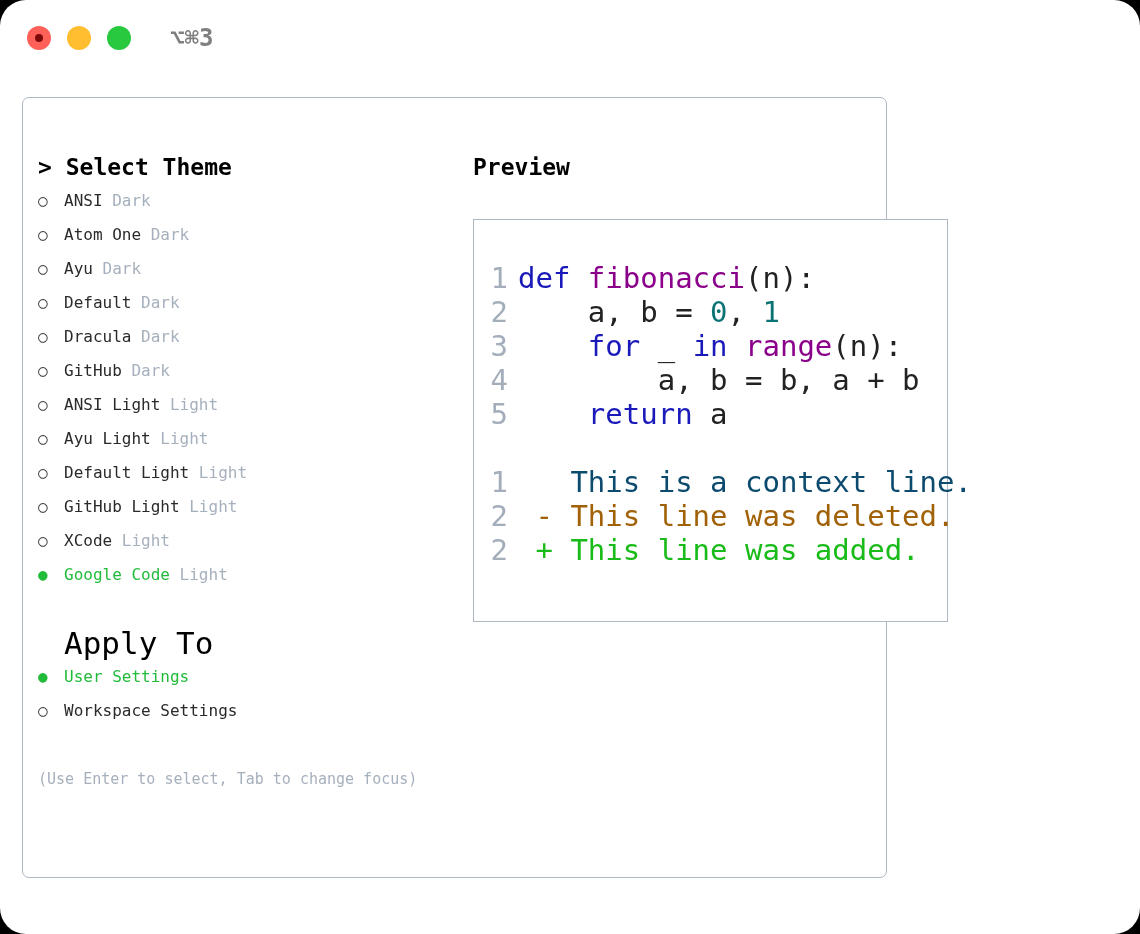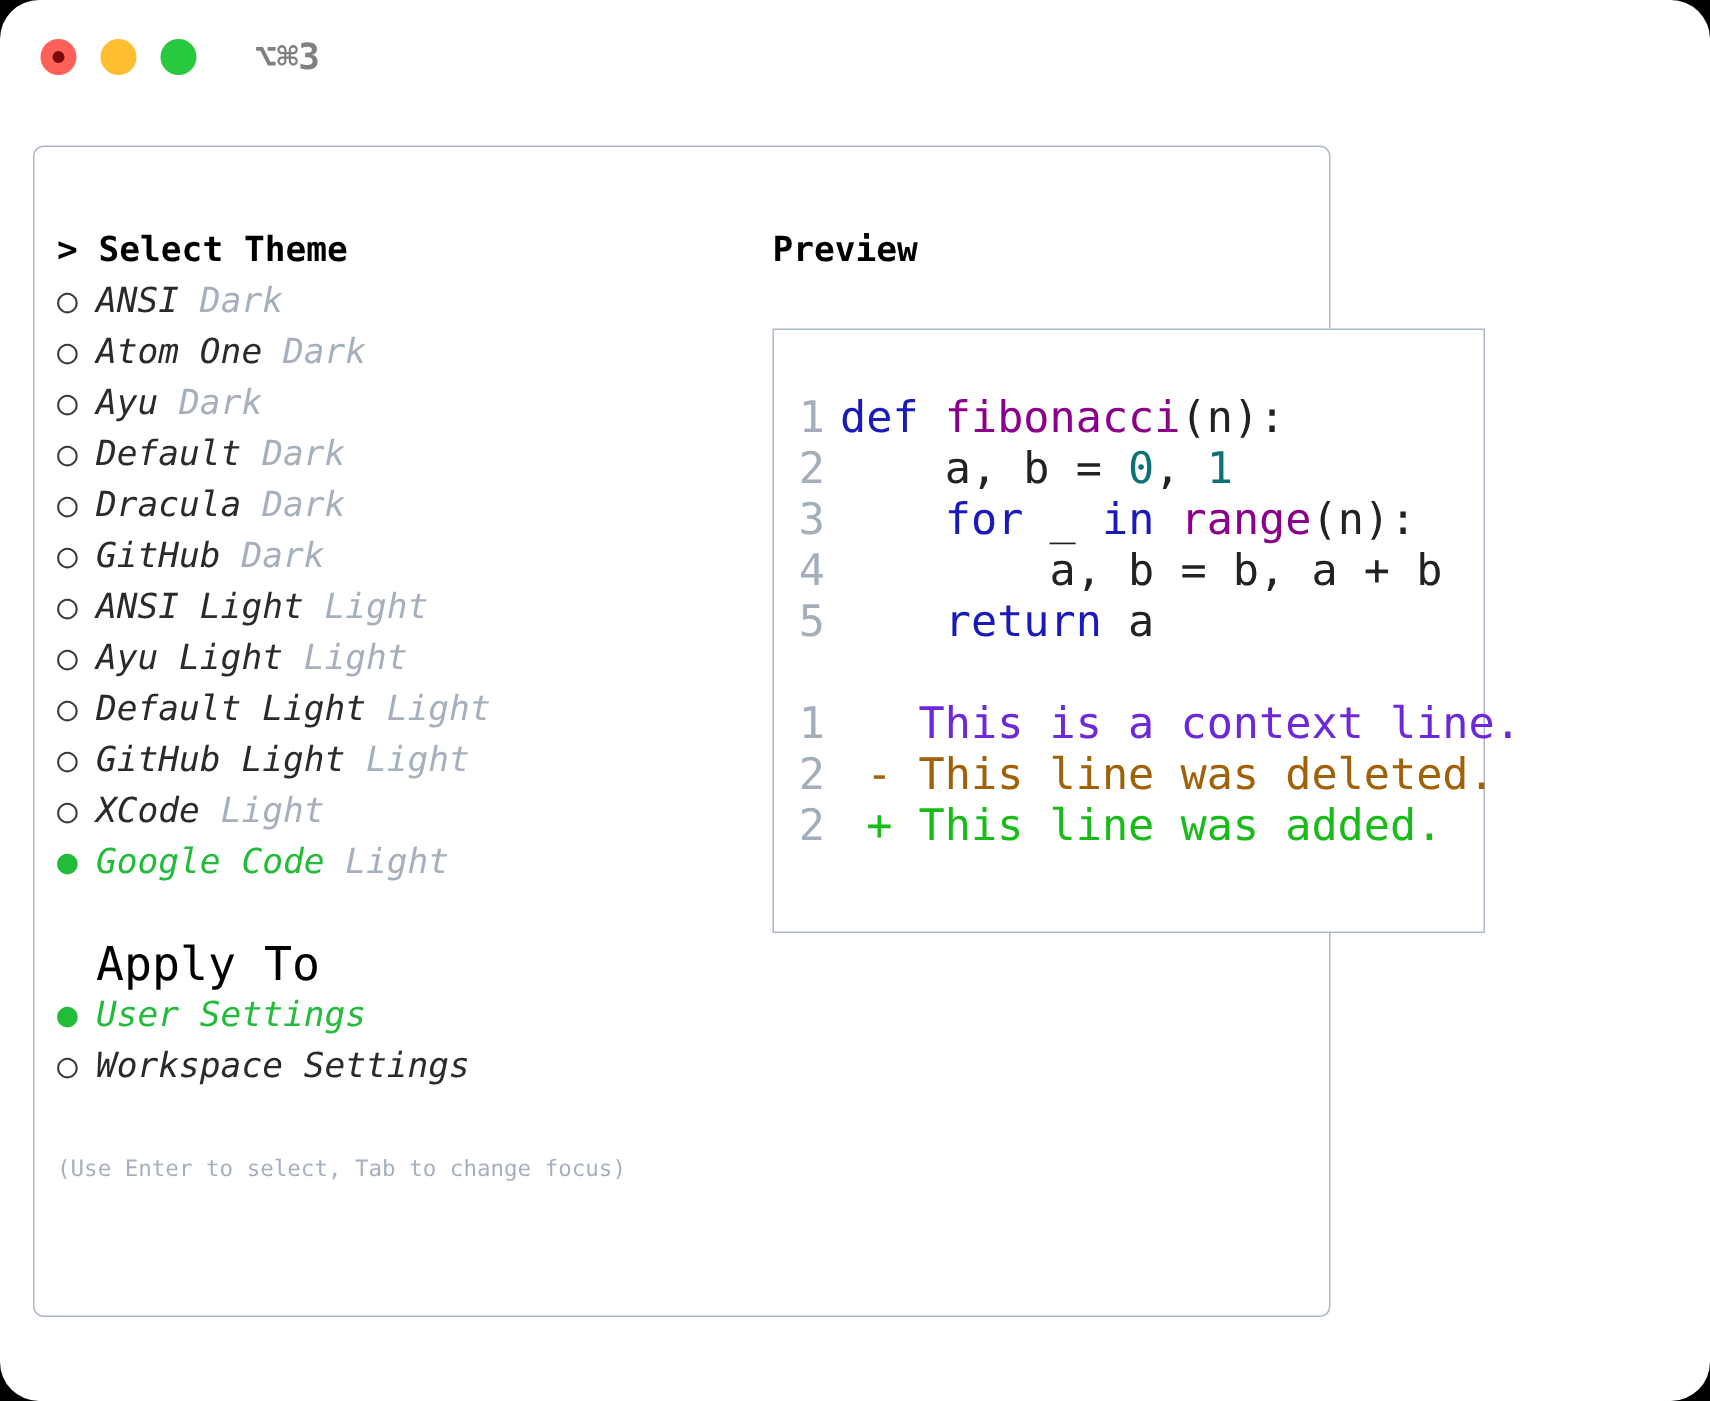--- a/index.html
+++ b/index.html
@@ -81,25 +81,24 @@
   }
   .section-head {
     font-size: 23px;
     line-height: 34px;
     color: #000000;
     white-space: pre;
   }
   .section-head.bold { font-weight: bold; }
 
   .opt-row {
-    font-size: 23px;
+    font-size: 16px;
     line-height: 34px;
     white-space: pre;
     color: #2a2a2a;
-    font-style: italic;
   }
   .marker {
     color: #3a3a3a;
     display: inline-block;
     width: 26px;
   }
   .marker.sel { color: #22bb3a; }
   .opt-name { color: #2a2a2a; }
   .opt-row.selected .opt-name { color: #22bb3a; }
   .opt-variant { color: #a6b0bd; }
@@ -119,21 +118,21 @@
     line-height: 34px;
     color: #a6b0bd;
     width: 410px;
     white-space: pre-wrap;
     word-break: break-word;
   }
 
   
   #right-col {
     position: absolute;
-    left: 492px;
+    left: 450px;
     top: 52px;
     width: 495px;
   }
   #preview-title {
     font-size: 23px;
     font-weight: bold;
     color: #000000;
     line-height: 34px;
     white-space: pre;
   }
@@ -164,21 +163,21 @@
     color: #a4aebb;
   }
   .ctext { padding-left: 10px; }
 
   .tok-kw   { color: #1a1aba; }
   .tok-fn   { color: #8a008a; }
   .tok-num  { color: #0b7373; }
   .tok-pl   { color: #222222; }
 
   .diff-gap { height: 34px; }
-  .diff-ctx { color: #6d28d9; }
+  .diff-ctx { color: #0c4a6e; }
   .diff-del { color: #a16207; }
   .diff-add { color: #18bb18; }
 </style>
 </head>
 <body>
 
 <div id="window">
 
   <div id="titlebar">
     <div class="dot red">

